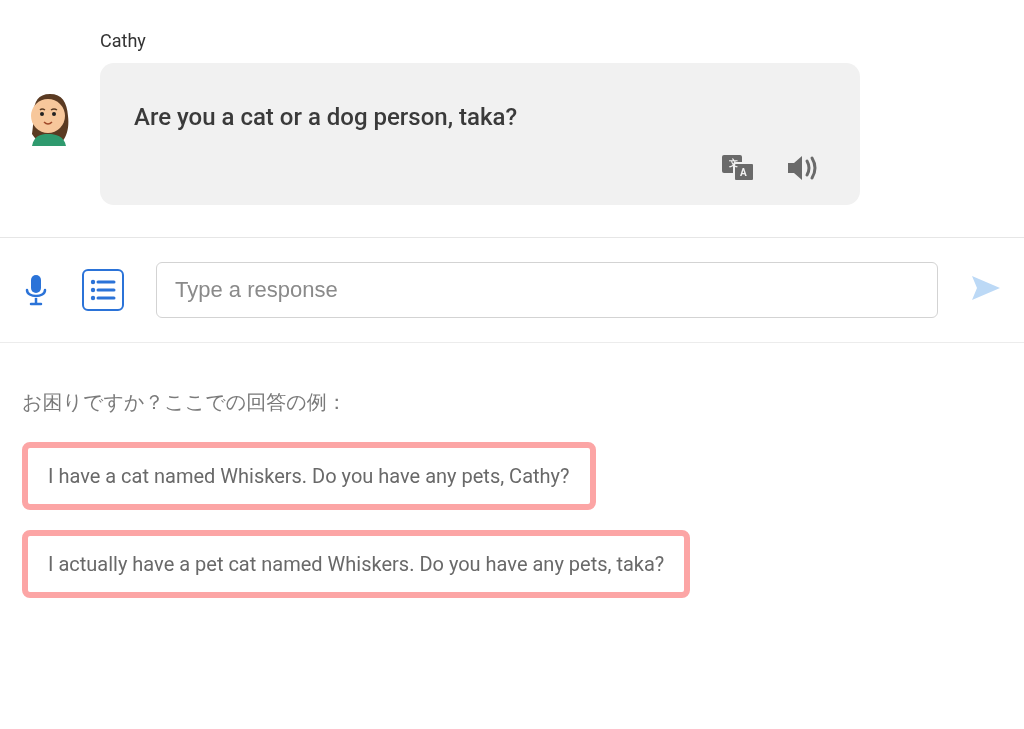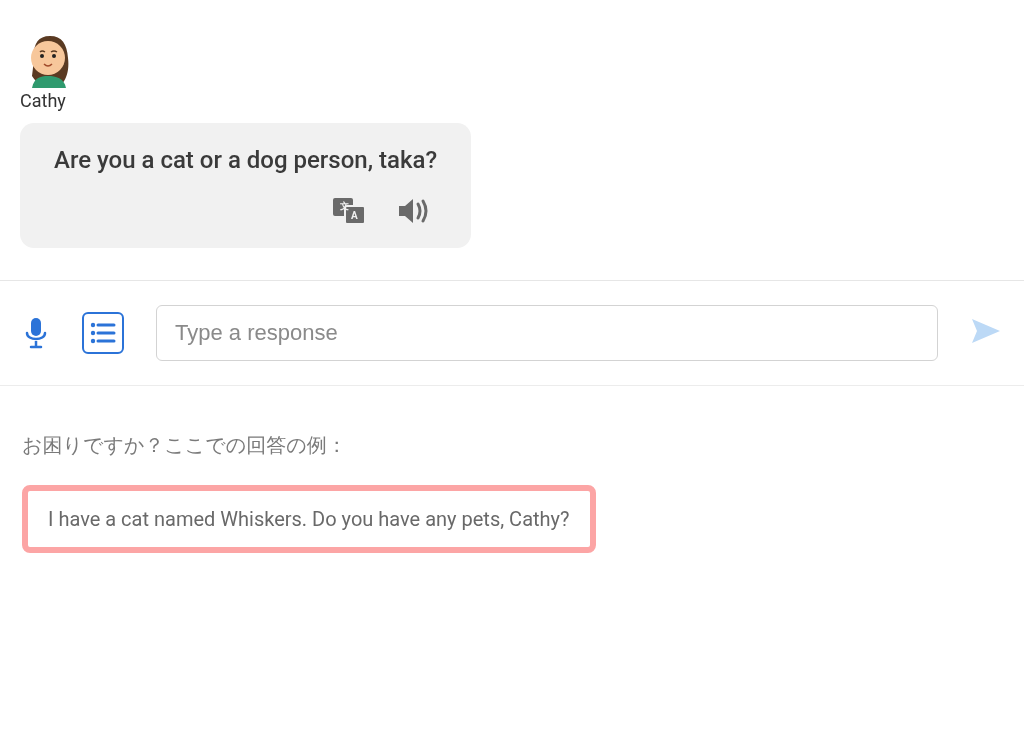--- a/index.html
+++ b/index.html
@@ -6,38 +6,38 @@
     body {
       font-family: -apple-system, BlinkMacSystemFont, "Segoe UI", Roboto, sans-serif;
       background: #fff;
       width: 1024px;
       height: 729px;
       overflow: hidden;
     }
     .chat-row {
       display: flex;
       padding: 30px 20px 20px 20px;
-      align-items: flex-start;
-      flex-direction: column;
+      gap: 20px;
+      align-items: center;
     }
     .avatar {
       width: 60px;
       height: 60px;
       flex-shrink: 0;
     }
     .msg-col { flex: 1; }
     .speaker-name {
       font-size: 18px;
       color: #333;
       margin-bottom: 12px;
     }
     .bubble {
       background: #f1f1f1;
       border-radius: 14px;
-      padding: 23px 34px 18px 34px;
+      padding: 40px 34px 18px 34px;
       max-width: 760px;
     }
     .msg-text {
       font-size: 24px;
       color: #3a3a3a;
       font-weight: 500;
       margin-bottom: 22px;
     }
     .bubble-actions {
       display: flex;
@@ -182,13 +182,16 @@
   </span>
 </div>
 
 <hr class="divider2">
 
 <div class="suggest-section">
   <div class="suggest-heading">お困りですか？ここでの回答の例：</div>
   <div>
     <span class="suggest-chip">I have a cat named Whiskers. Do you have any pets, Cathy?</span>
   </div>
+  <div>
+    <span class="suggest-chip">I actually have a pet cat named Whiskers. Do you have any pets, taka?</span>
+  </div>
 </div>
 
 </body></html>

